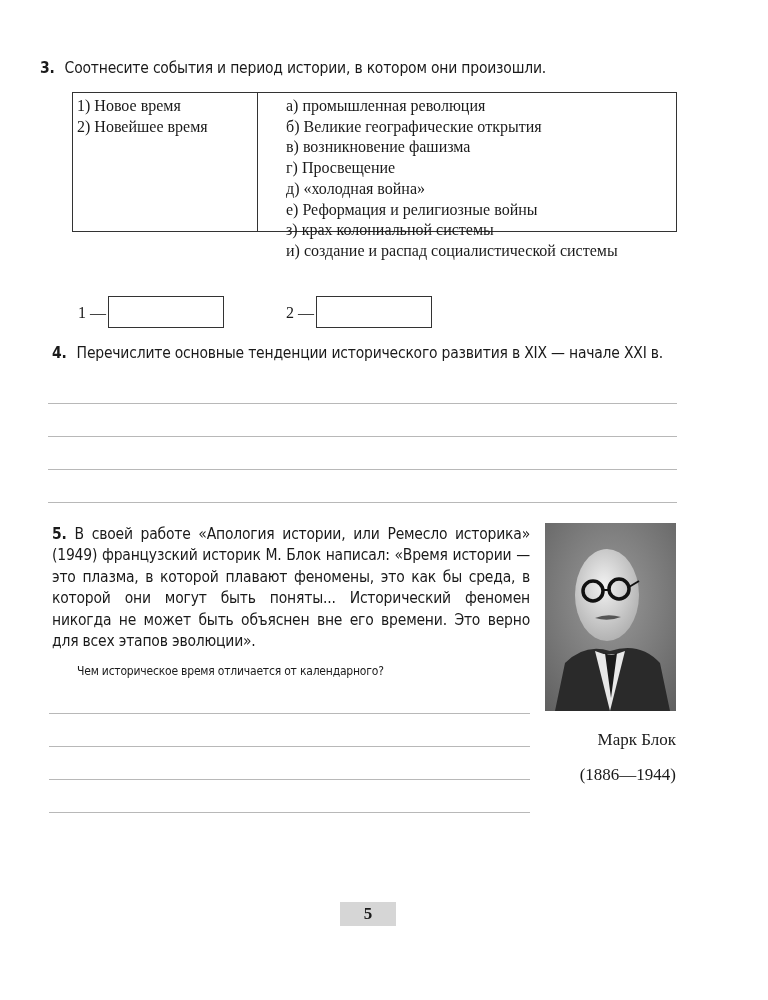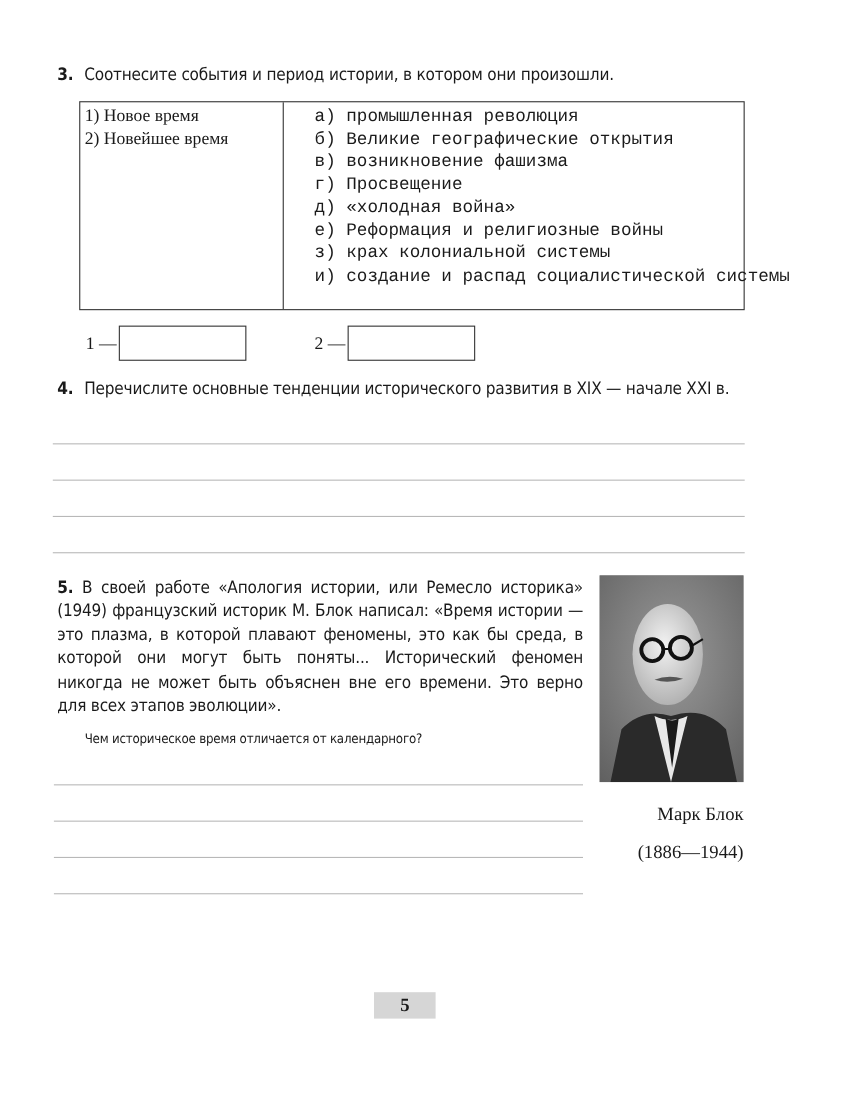--- a/index.html
+++ b/index.html
@@ -1,27 +1,27 @@
 <!DOCTYPE html>
 <html><head>
 <meta charset="utf-8">
 <style>
   html, body { margin:0; padding:0; }
   body { width:768px; height:1000px; background:#ffffff; position:relative; overflow:hidden; color:#1a1a1a; }
   .sans { font-family: "DejaVu Sans Condensed", "DejaVu Sans", "Liberation Sans", sans-serif; }
   .serif { font-family: "Liberation Serif", "DejaVu Serif", serif; }
   .q-head { position:absolute; font-size:15.5px; line-height:20px; letter-spacing:-0.2px; }
   .q-head .num { font-weight:bold; margin-right:10px; }
-  #q3 { left:52px; top:58px; }
+  #q3 { left:40px; top:58px; }
   #q4 { left:52px; top:343px;text-align:center; }
 
-  .match-table { position:absolute; left:72px; top:92px; width:605px; height:190px; border:1.5px solid #333; box-sizing:border-box; }
+  .match-table { position:absolute; left:72px; top:92px; width:605px; height:140px; border:1.5px solid #333; box-sizing:border-box; }
   .match-table .divider { position:absolute; left:184px; top:0; bottom:0; border-left:1.5px solid #333; }
   .col-left { position:absolute; left:4px; top:3px; font-size:16px; line-height:20.7px; }
-  .col-right { position:absolute; left:213px; top:3px; font-size:16px; line-height:20.7px;font-family:Liberation Mono, monospace; }
+  .col-right { position:absolute; left:213px; top:3px; font-size:16px; line-height:20.7px; }
   .col-left div, .col-right div { white-space:nowrap; }
 
   .answer-row { position:absolute; top:296px; font-size:16px; }
   .answer-label { position:absolute; top:8px; white-space:nowrap; }
   .answer-box { position:absolute; top:0; width:116px; height:32px; border:1.5px solid #333; box-sizing:border-box; background:#fff; }
   #ans1 .answer-label { left:78px; }
   #ans1 .answer-box { left:108px; }
   #ans2 .answer-label { left:286px; }
   #ans2 .answer-box { left:316px; }
 

